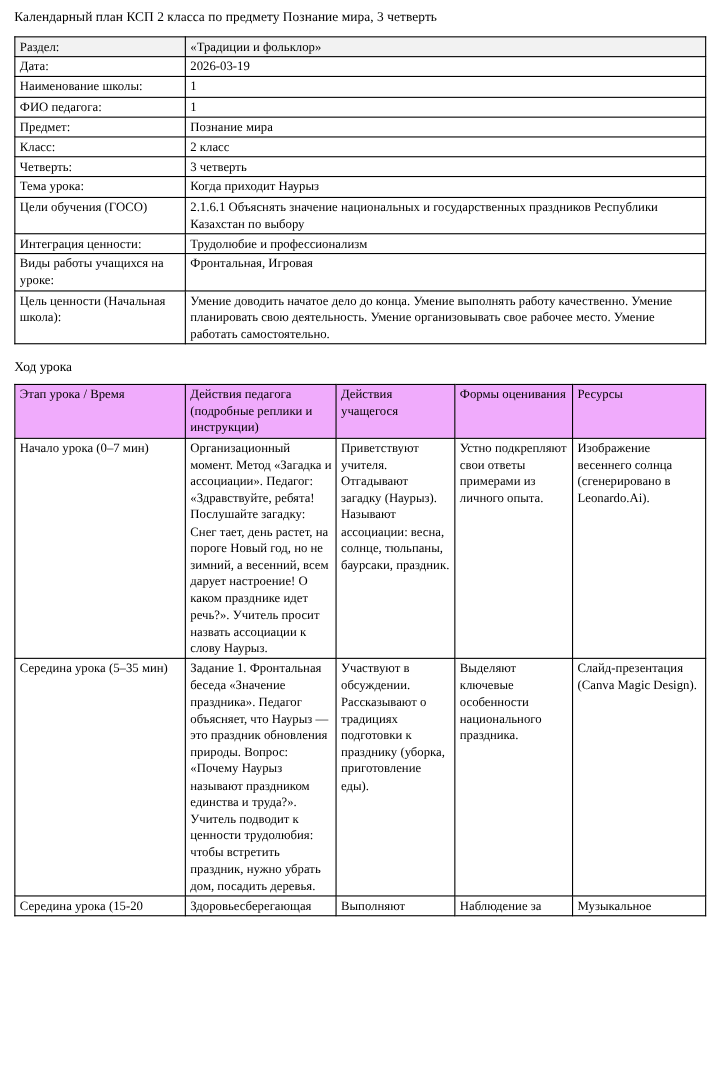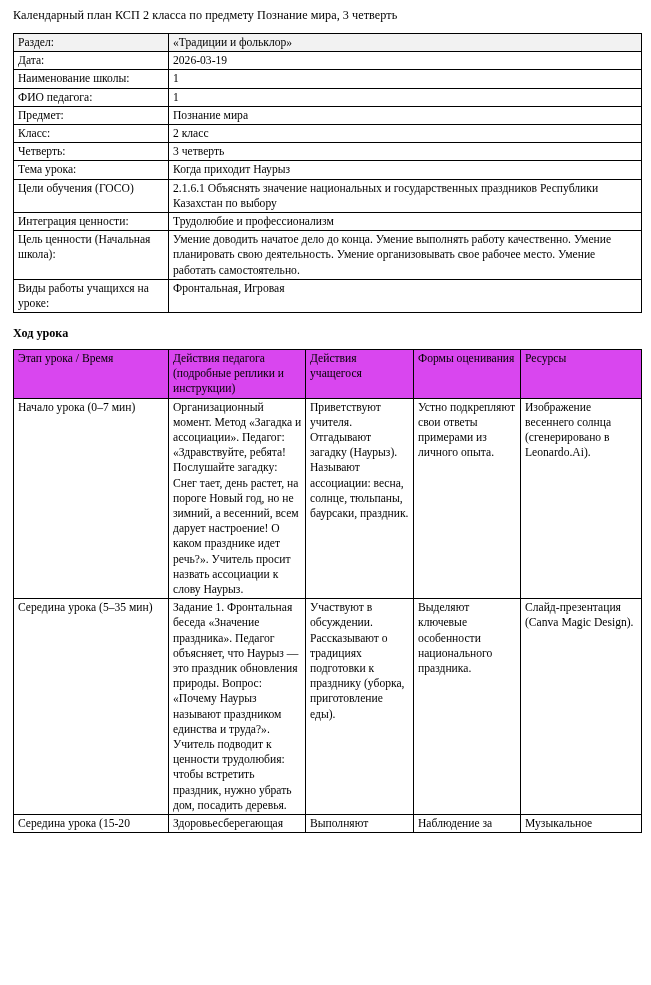--- a/index.html
+++ b/index.html
@@ -33,21 +33,20 @@
     line-height: 15px;
     white-space: nowrap;
     letter-spacing: 0.05px;
   }
   .section-label {
     position: absolute;
     left: 13px;
     font-size: 12.2px;
     line-height: 15px;
     white-space: nowrap;
-    font-weight: bold;
   }
   table {
     position: absolute;
     border-collapse: collapse;
     table-layout: fixed;
     font-size: 11.6px;
     line-height: 15.2px;
   }
   table td, table th {
     border: 1px solid #000000;
@@ -73,21 +72,21 @@
   #flow-table {
     left: 13px;
     top: 349px;
     width: 628px;
   }
   #flow-table col.c1 { width: 155px; }
   #flow-table col.c2 { width: 137px; }
   #flow-table col.c3 { width: 108px; }
   #flow-table col.c4 { width: 107px; }
   #flow-table col.c5 { width: 121px; }
-  #flow-table thead td { background: #d946ef; }
+  #flow-table thead td { background: #f0abfc; }
 </style>
 </head>
 <body>
 
 <div class="page">
 
   <div class="doc-title">Календарный план КСП 2 класса по предмету Познание мира, 3 четверть</div>
 
   <table id="info-table">
     <colgroup>
@@ -129,26 +128,26 @@
         </tr>
         <tr>
           <td>Цели обучения (ГОСО)</td>
           <td>2.1.6.1 Объяснять значение национальных и государственных праздников Республики Казахстан по выбору</td>
         </tr>
         <tr>
           <td>Интеграция ценности:</td>
           <td>Трудолюбие и профессионализм</td>
         </tr>
         <tr>
+          <td>Виды работы учащихся на уроке:</td>
+          <td>Фронтальная, Игровая</td>
+        </tr>
+        <tr>
           <td>Цель ценности (Начальная школа):</td>
           <td>Умение доводить начатое дело до конца. Умение выполнять работу качественно. Умение планировать свою деятельность. Умение организовывать свое рабочее место. Умение работать самостоятельно.</td>
-        </tr>
-        <tr>
-          <td>Виды работы учащихся на уроке:</td>
-          <td>Фронтальная, Игровая</td>
         </tr>
       </tbody>
   </table>
 
   <div class="section-label" style="top: 326px;">Ход урока</div>
 
   <table id="flow-table">
     <colgroup>
       <col class="c1">
         <col class="c2">

